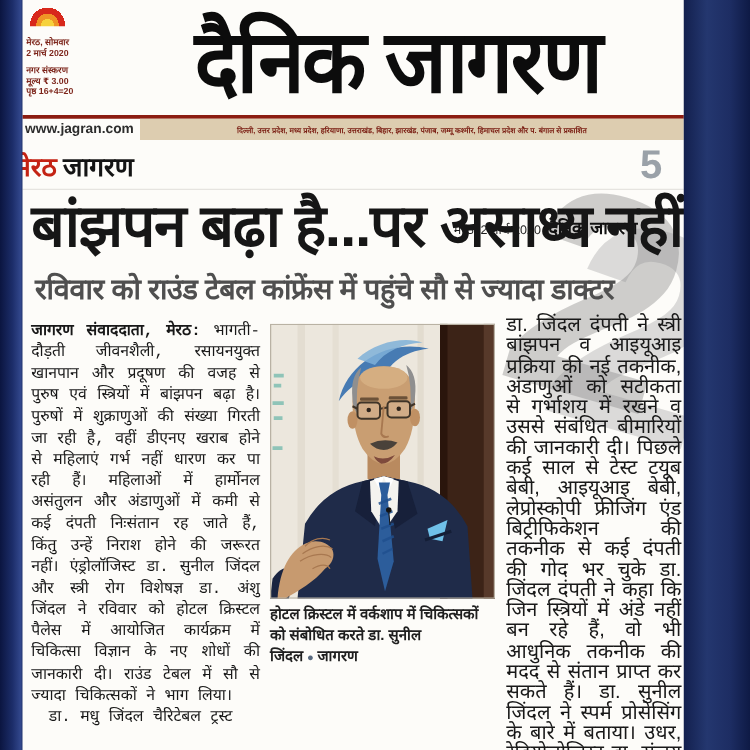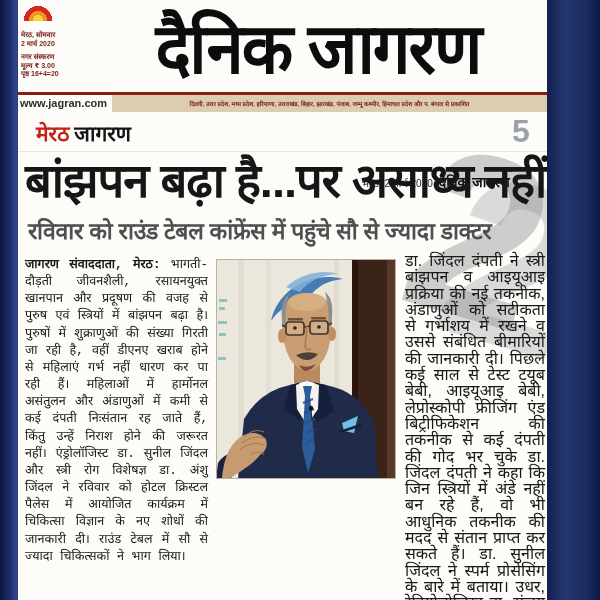--- a/index.html
+++ b/index.html
@@ -24,21 +24,21 @@
     display:flex; align-items:center; justify-content:center;
     font-size:67px; font-weight:900; letter-spacing:-2px; color:#0c0c0c;
     transform:scaleY(1.05); white-space:nowrap; }
   .mast-rule{ position:absolute; left:18px; top:92px; width:529px; height:3px; background:#8c1d12; z-index:3; }
   .mast-website{ position:absolute; left:20px; top:97px; font-size:11px; font-weight:bold; color:#2d2d2d; z-index:4; }
   .mast-strip{ position:absolute; left:112px; top:95px; width:435px; height:17px; background:#ddcdb0; z-index:3;
     display:flex; align-items:center; justify-content:center; }
   .mast-strip span{ font-size:6px; font-weight:bold; color:#7a1d12; white-space:nowrap; }
 
   
-  .section-bar{ position:absolute; left:36px; top:119px; z-index:3; font-size:21px; font-weight:800; white-space:nowrap; }
+  .section-bar{ position:absolute; left:12px; top:119px; z-index:3; font-size:21px; font-weight:800; white-space:nowrap; }
   .section-bar .city{ color:#c42314; }
   .section-bar .name{ color:#141414; margin-left:5px; }
   .section-meta{ position:absolute; top:128px; left:330px; width:180px; z-index:3;
     display:flex; align-items:baseline; justify-content:flex-end; gap:6px; white-space:nowrap; }
   .section-meta .dateline{ font-size:10px; font-weight:normal; color:#1d1d1d;margin-top:48px; }
   .section-meta .paper{ font-size:14px; font-weight:800; color:#111; }
   .page-number{ position:absolute; left:512px; top:113px; z-index:3;
     font-size:32px; font-weight:700; color:#9aa1a8; }
   .thin-rule{ position:absolute; left:18px; top:151px; width:529px; height:1px; background:#e6e4e0; z-index:2; }
 
@@ -104,20 +104,21 @@
     <span class="paper">दैनिक जागरण</span>
   </div>
   <div class="page-number">5</div>
   <div class="thin-rule"></div>
 
   <div class="headline">बांझपन बढ़ा है...पर असाध्य नहीं</div>
   <div class="subheadline">रविवार को राउंड टेबल कांफ्रेंस में पहुंचे सौ से ज्यादा डाक्टर</div>
 
   <div class="bodytext col1">
     <p><span class="lead">जागरण संवाददाता, मेरठ:</span><span> भागती-दौड़ती जीवनशैली, रसायनयुक्त खानपान और प्रदूषण की वजह से पुरुष एवं स्त्रियों में बांझपन बढ़ा है। पुरुषों में शुक्राणुओं की संख्या गिरती जा रही है, वहीं डीएनए खराब होने से महिलाएं गर्भ नहीं धारण कर पा रही हैं। महिलाओं में हार्मोनल असंतुलन और अंडाणुओं में कमी से कई दंपती निःसंतान रह जाते हैं, किंतु उन्हें निराश होने की जरूरत नहीं। एंड्रोलॉजिस्ट डा. सुनील जिंदल और स्त्री रोग विशेषज्ञ डा. अंशु जिंदल ने रविवार को होटल क्रिस्टल पैलेस में आयोजित कार्यक्रम में चिकित्सा विज्ञान के नए शोधों की जानकारी दी। राउंड टेबल में सौ से ज्यादा चिकित्सकों ने भाग लिया।</span></p>
+    <p class="para2">डा. मधु जिंदल चैरिटेबल ट्रस्ट</p>
   </div>
 
   <div class="photo">
     <svg viewBox="0 0 180 220" width="180" height="220" xmlns="http://www.w3.org/2000/svg">
       <rect width="180" height="220" fill="#ece7dd"></rect>
       <rect x="22" width="6" height="220" fill="#e3ddd1"></rect>
       <rect x="50" width="5" height="220" fill="#e5dfd3"></rect>
       <rect x="118" width="5" height="220" fill="#e2dccf"></rect>
 
       <rect x="136" y="0" width="44" height="220" fill="#3c2317"></rect>
@@ -184,20 +185,23 @@
       <g stroke="#a87850" stroke-width="1" fill="none">
         <path d="M28,178 C34,172 42,170 48,173"></path>
         <path d="M26,184 C34,178 44,176 50,180"></path>
         <path d="M24,190 C33,184 44,183 49,187"></path>
         <path d="M34,196 C40,192 46,192 48,196"></path>
       </g>
       <rect x="0.5" y="0.5" width="179" height="219" fill="none" stroke="#b9b2a4"></rect>
     </svg>
   </div>
 
+  <div class="caption">
+    <span>होटल क्रिस्टल में वर्कशाप में चिकित्सकों को संबोधित करते डा. सुनील जिंदल</span><span class="bullet">●</span><span class="credit">जागरण</span>
+  </div>
 
 
   <div class="bodytext col3">डा. जिंदल दंपती ने स्त्री बांझपन व आइयूआइ प्रक्रिया की नई तकनीक, अंडाणुओं को सटीकता से गर्भाशय में रखने व उससे संबंधित बीमारियों की जानकारी दी। पिछले कई साल से टेस्ट टयूब बेबी, आइयूआइ बेबी, लेप्रोस्कोपी फ्रीजिंग एंड बिट्रीफिकेशन की तकनीक से कई दंपती की गोद भर चुके डा. जिंदल दंपती ने कहा कि जिन स्त्रियों में अंडे नहीं बन रहे हैं, वो भी आधुनिक तकनीक की मदद से संतान प्राप्त कर सकते हैं। डा. सुनील जिंदल ने स्पर्म प्रोसेसिंग के बारे में बताया। उधर, रेडियोलोजिस्ट डा. संजय गुप्ता ने अल्ट्रासाउंड इन फीमेल इन्फर्टिलिटी टू डी, थ्री डी, फोर डी तकनीक एवं सोनोग्राफी इन आइयूआइ के बारे में विस्तार से बताया।</div>
 
   <div class="strip-left"></div>
   <div class="strip-right"></div>
 
 </div>
 
 </body></html>

